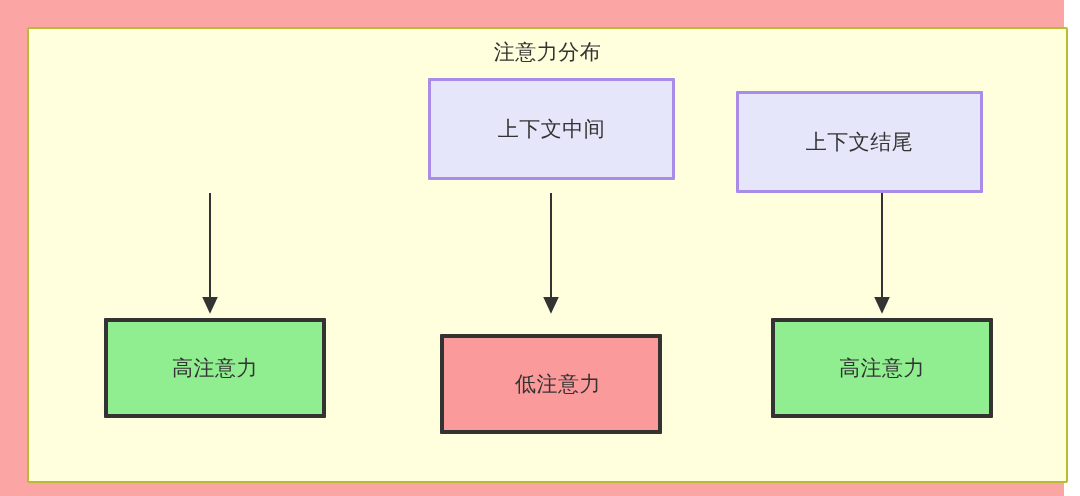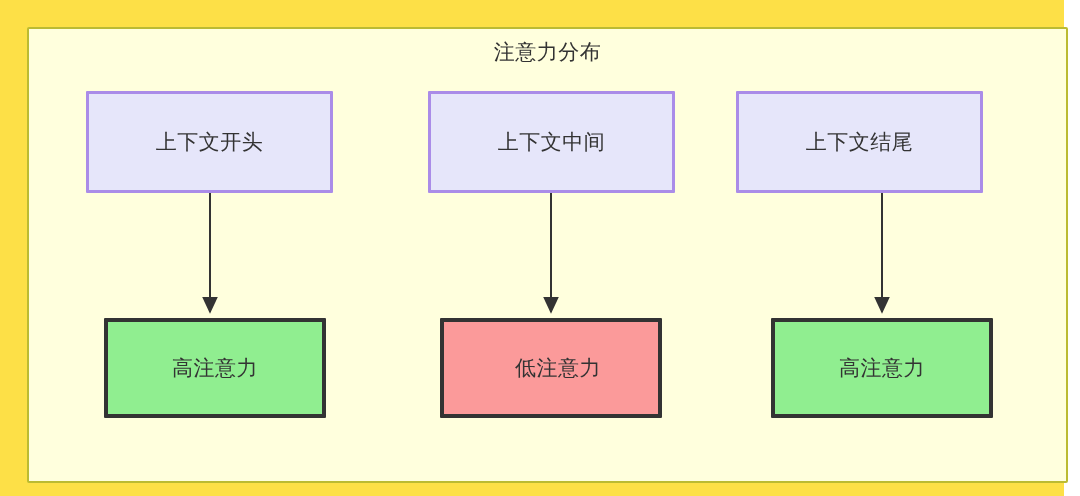--- a/index.html
+++ b/index.html
@@ -11,21 +11,21 @@
     width: 1080px;
     height: 496px;
     font-family: "Liberation Sans", "DejaVu Sans", sans-serif;
     overflow: hidden;
   }
 
   #diagram-root {
     position: relative;
     width: 1064px;
     height: 496px;
-    background: #fde047;
+    background: #fca5a5;
   }
 
   
   .subgraph {
     position: absolute;
     left: 27px;
     top: 27px;
     width: 1041px;
     height: 456px;
     box-sizing: border-box;
@@ -56,41 +56,41 @@
     border: 3px solid #aa8ce8;
     border-radius: 1px;
     display: flex;
     align-items: center;
     justify-content: center;
     font-size: 21px;
     color: #333333;
     letter-spacing: 0.5px;
   }
   #ctx-start  { left: 86px;  top: 91px; }
-  #ctx-middle { left: 428px; top: 91px; font-family: Liberation Mono, monospace; }
+  #ctx-middle { left: 428px; top: 78px; font-family: Liberation Mono, monospace; }
   #ctx-end    { left: 736px; top: 91px; }
 
   
   .att-node {
     position: absolute;
     box-sizing: border-box;
     width: 222px;
     height: 100px;
     border: 4px solid #333333;
     border-radius: 1px;
     display: flex;
     align-items: center;
     justify-content: center;
     font-size: 21px;
     color: #333333;
     letter-spacing: 0.5px;
     font-family: Liberation Serif, serif;
   }
   #att-high-start { left: 104px; top: 318px; background: #90ee90; }
-  #att-low-middle { left: 440px; top: 318px; background: #fb9a9a; padding-left: 14px; }
+  #att-low-middle { left: 440px; top: 334px; background: #fb9a9a; padding-left: 14px; }
   #att-high-end   { left: 771px; top: 318px; background: #90ee90; }
 
   
   .edge-layer {
     position: absolute;
     left: 0; top: 0;
     width: 1080px;
     height: 496px;
     pointer-events: none;
   }
@@ -108,21 +108,20 @@
     <defs>
       <marker id="arrowhead" markerWidth="9" markerHeight="9" refX="7.5" refY="4.5" orient="auto" markerUnits="strokeWidth">
         <path d="M0,0.6 L8.4,4.5 L0,8.4 z" fill="#333333"></path>
       </marker>
     </defs>
     <line x1="210" y1="193" x2="210" y2="312" stroke="#333333" stroke-width="2" marker-end="url(#arrowhead)"></line>
     <line x1="551" y1="193" x2="551" y2="312" stroke="#333333" stroke-width="2" marker-end="url(#arrowhead)"></line>
     <line x1="882" y1="193" x2="882" y2="312" stroke="#333333" stroke-width="2" marker-end="url(#arrowhead)"></line>
   </svg>
 
-  <div class="ctx-node" id="ctx-start">上下文开头</div>
   <div class="ctx-node" id="ctx-middle">上下文中间</div>
   <div class="ctx-node" id="ctx-end">上下文结尾</div>
 
   <div class="att-node" id="att-high-start">高注意力</div>
   <div class="att-node" id="att-low-middle">低注意力</div>
   <div class="att-node" id="att-high-end">高注意力</div>
 
 </div>
 
 </body></html>

